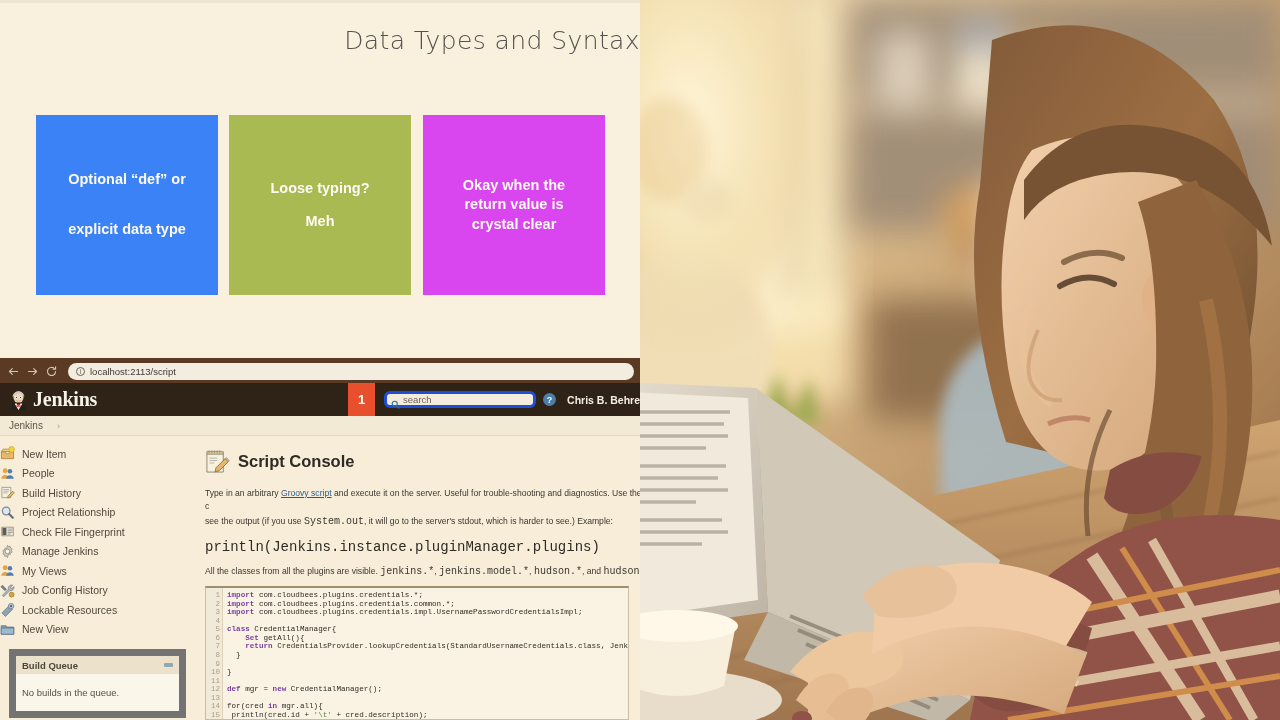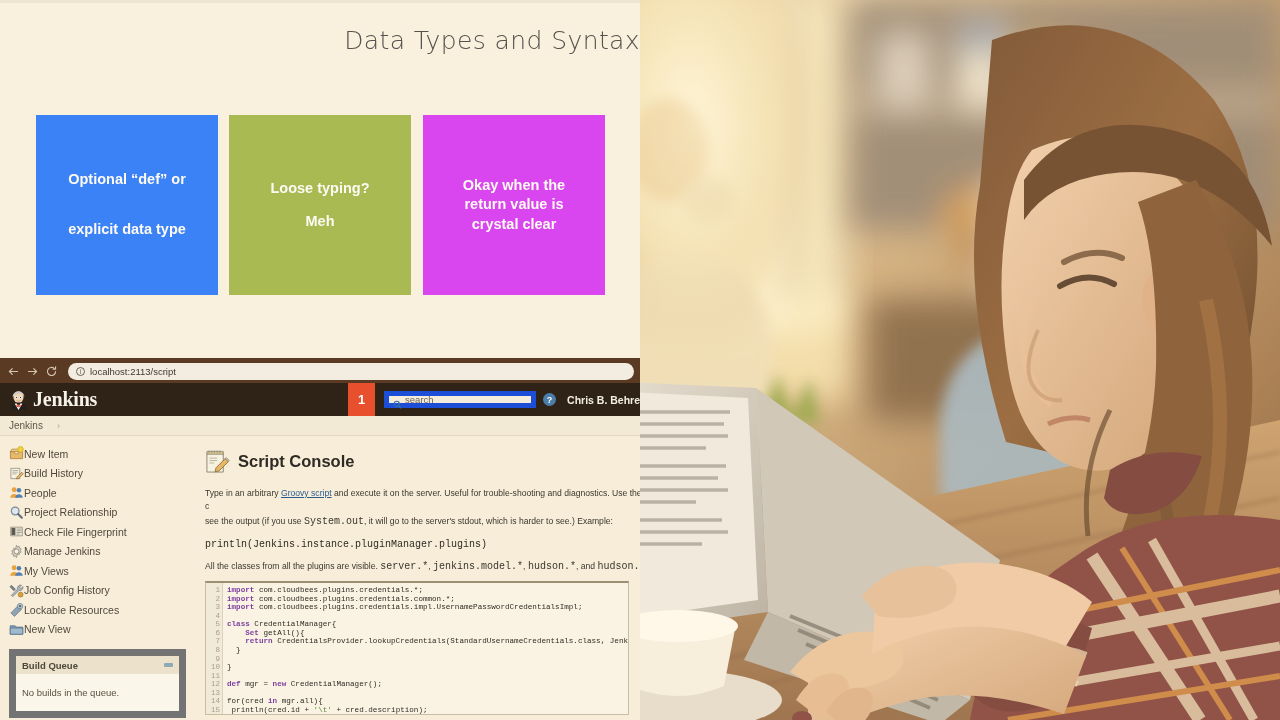--- a/index.html
+++ b/index.html
@@ -127,22 +127,22 @@
     background: #e8502d;
     color: #fff;
     font-size: 13px; font-weight: bold;
     display: flex; align-items: center; justify-content: center;
     cursor: pointer;
   }
   .jk-search {
     margin-left: 9px;
     width: 152px; height: 17px;
     background: #f4ecdd;
-    border: 5px solid #1d4ed8;
-    border-radius: 0;
+    border: 3px solid #1d4ed8;
+    border-radius: 6px;
     display: flex; align-items: center;
     padding: 0 4px; gap: 3px;
     cursor: text;
   }
   .search-glass {
     width: 9px; height: 9px; flex: none;
   }
   .jk-search .ph { font-size: 9.5px; color: #6d6557; }
   .jk-help {
     margin-left: 7px;
@@ -171,22 +171,22 @@
   .crumb-sep { font-size: 9px; color: #a99f8d; }
 
   
   .jk-body {
     position: absolute; left: 0; top: 79px;
     width: 640px; height: 283px;
     display: flex;
   }
   .jk-side { width: 196px; padding-top: 7px; }
   .side-item {
-    display: flex; align-items: center; 
-    height: 19.5px; padding-left: 9px;
+    display: flex; align-items: center; gap: 7px;
+    height: 19.5px; 
     cursor: pointer;
   }
   .side-item .lbl { font-size: 10.5px; color: #51493c; white-space: nowrap; }
   .side-ic { width: 15px; height: 15px; flex: none; }
 
   .panel-box {
     margin: 10px 10px 0 9px;
     border: 7px solid #737373;
     background: #fbf6ea;
   }
@@ -214,21 +214,21 @@
   .sc-desc {
     margin-top: 13px;
     font-size: 8.6px; color: #3b372f; line-height: 1.55;
     width: 470px;
   }
   .sc-desc a { color: #2a5d8f; text-decoration: underline; }
   .mono { font-family: "Liberation Mono", monospace; font-size: 10px; }
   .sc-code-line {
     margin-top: 10px;
     font-family: "Liberation Mono", monospace;
-    font-size: 10px; color: #2f2b24;
+    font-size: 14px; color: #2f2b24;
   }
   .sc-desc2 {
     margin-top: 11px;
     font-size: 8.6px; color: #3b372f;
     width: 470px; white-space: nowrap;
   }
 
   .editor {
     margin-top: 9px;
     width: 424px; height: 134px;
@@ -384,38 +384,38 @@
                   <path d="M6.2 6h3.6v2.2H6.2z" fill="#fff7e4" stroke="#a87a33" stroke-width=".7"></path>
                   <circle cx="12.3" cy="3.6" r="3" fill="#f5d33c" stroke="#c9a21c" stroke-width=".7"></circle>
                 </svg>
             </span>
             <span class="lbl">New Item</span>
           </div>
 
           <div class="side-item">
             <span class="side-ic">
               <svg viewBox="0 0 16 16" width="15" height="15">
-                  <path d="M2 2.5h9.5v11H2z" fill="#f4f0e2" stroke="#8d8877" stroke-width=".8"></path>
-                  <path d="M3.6 4.8h6M3.6 6.6h6M3.6 8.4h4.4" stroke="#a9a493" stroke-width=".8"></path>
-                  <path d="M8.6 11.6l5-5 1.7 1.7-5 5-2.2.5z" fill="#e8b86a" stroke="#8d6a2c" stroke-width=".7"></path>
-                </svg>
-            </span>
-            <span class="lbl">Build History</span>
-          </div>
-
-          <div class="side-item">
-            <span class="side-ic">
-              <svg viewBox="0 0 16 16" width="15" height="15">
                   <circle cx="5.5" cy="5" r="2.6" fill="#e8a33d"></circle>
                   <path d="M1.3 13.6c0-2.6 1.9-4 4.2-4s4.2 1.4 4.2 4z" fill="#e8a33d"></path>
                   <circle cx="10.6" cy="5.6" r="2.4" fill="#4e7fb5"></circle>
                   <path d="M6.6 13.6c0-2.4 1.8-3.7 4-3.7s4 1.3 4 3.7z" fill="#4e7fb5"></path>
                 </svg>
             </span>
             <span class="lbl">People</span>
+          </div>
+
+          <div class="side-item">
+            <span class="side-ic">
+              <svg viewBox="0 0 16 16" width="15" height="15">
+                  <path d="M2 2.5h9.5v11H2z" fill="#f4f0e2" stroke="#8d8877" stroke-width=".8"></path>
+                  <path d="M3.6 4.8h6M3.6 6.6h6M3.6 8.4h4.4" stroke="#a9a493" stroke-width=".8"></path>
+                  <path d="M8.6 11.6l5-5 1.7 1.7-5 5-2.2.5z" fill="#e8b86a" stroke="#8d6a2c" stroke-width=".7"></path>
+                </svg>
+            </span>
+            <span class="lbl">Build History</span>
           </div>
 
           <div class="side-item">
             <span class="side-ic">
               <svg viewBox="0 0 16 16" width="15" height="15">
                   <circle cx="6.6" cy="6.4" r="4.1" fill="#dfe7ee" stroke="#7b8b99" stroke-width="1.3"></circle>
                   <path d="M9.7 9.6l4 4" stroke="#5d6a76" stroke-width="2.2" stroke-linecap="round"></path>
                 </svg>
             </span>
             <span class="lbl">Project Relationship</span>
@@ -516,21 +516,21 @@
           </div>
 
           <div class="sc-desc">
             <span>Type in an arbitrary </span><a href="#">Groovy script</a><span> and execute it on the server. Useful for trouble-shooting and diagnostics. Use the 'println' c</span><br>
             <span>see the output (if you use </span><span class="mono">System.out</span><span>, it will go to the server's stdout, which is harder to see.) Example:</span>
           </div>
 
           <div class="sc-code-line">println(Jenkins.instance.pluginManager.plugins)</div>
 
           <div class="sc-desc2">
-            <span>All the classes from all the plugins are visible. </span><span class="mono">server.*</span><span>, </span><span class="mono">jenkins.model.*</span><span>, </span><span class="mono">hudson.*</span><span>, and </span><span class="mono">hudson.model.*</span><span> are pre-imp</span>
+            <span>All the classes from all the plugins are visible. </span><span class="mono">jenkins.*</span><span>, </span><span class="mono">jenkins.model.*</span><span>, </span><span class="mono">hudson.*</span><span>, and </span><span class="mono">hudson.model.*</span><span> are pre-imp</span>
           </div>
 
           <div class="editor">
             <div class="gutter">
                 <div>1</div>
                 <div>2</div>
                 <div>3</div>
                 <div>4</div>
                 <div>5</div>
                 <div>6</div>

